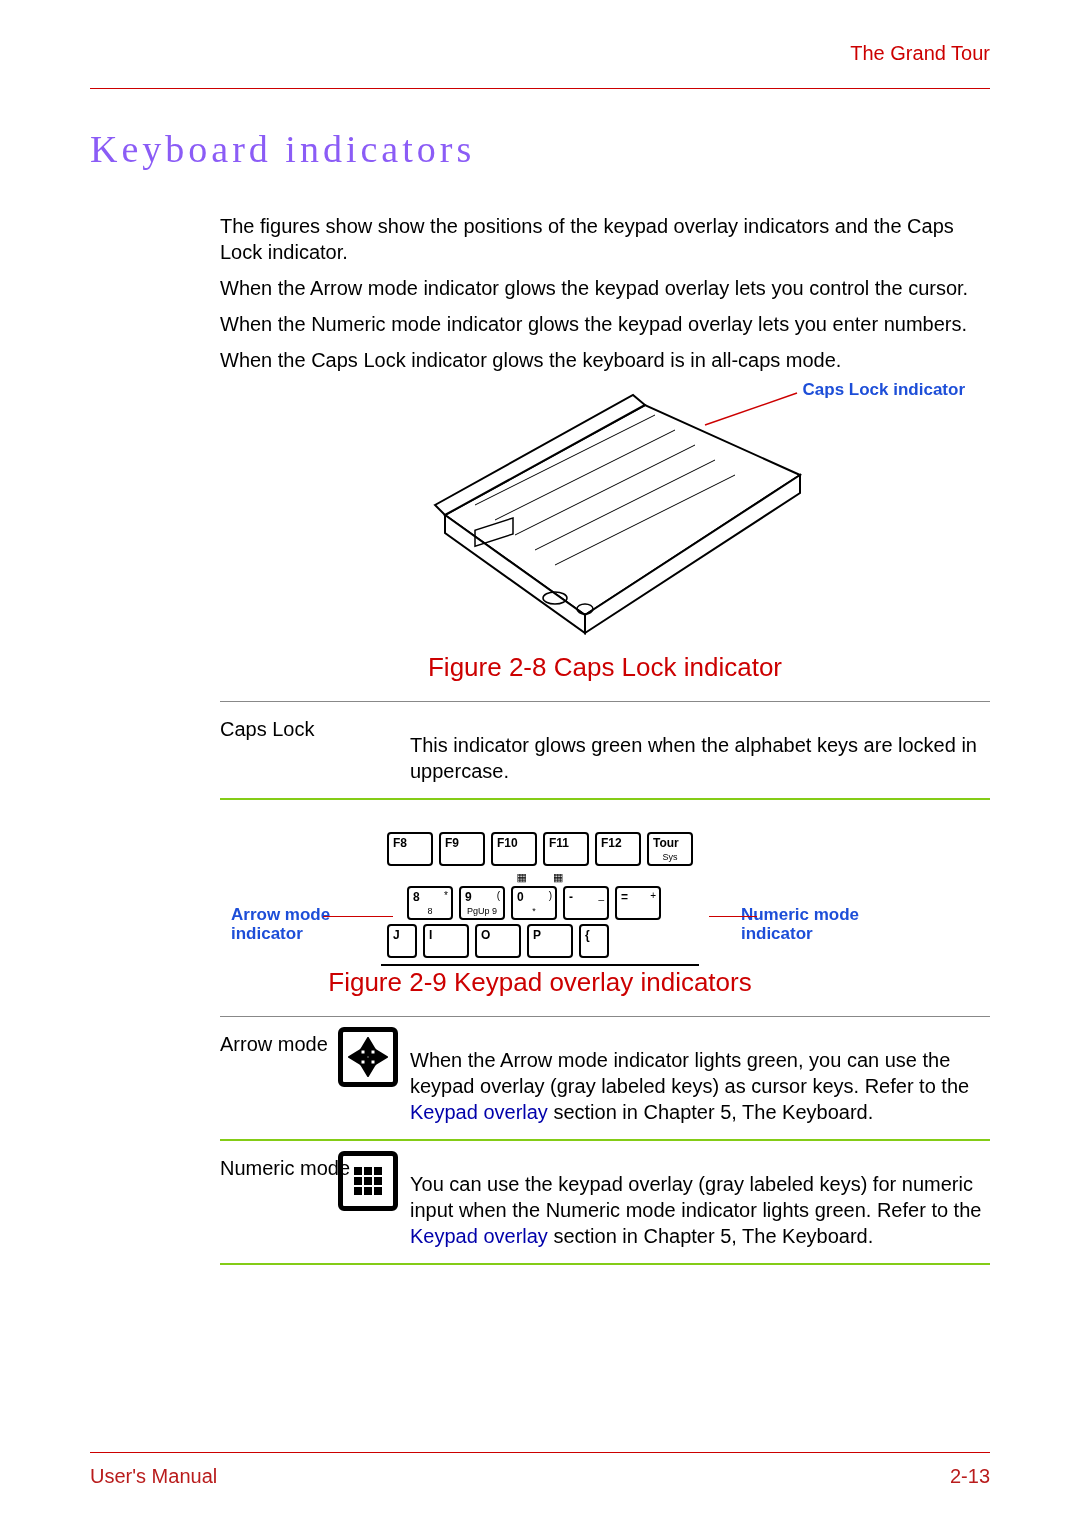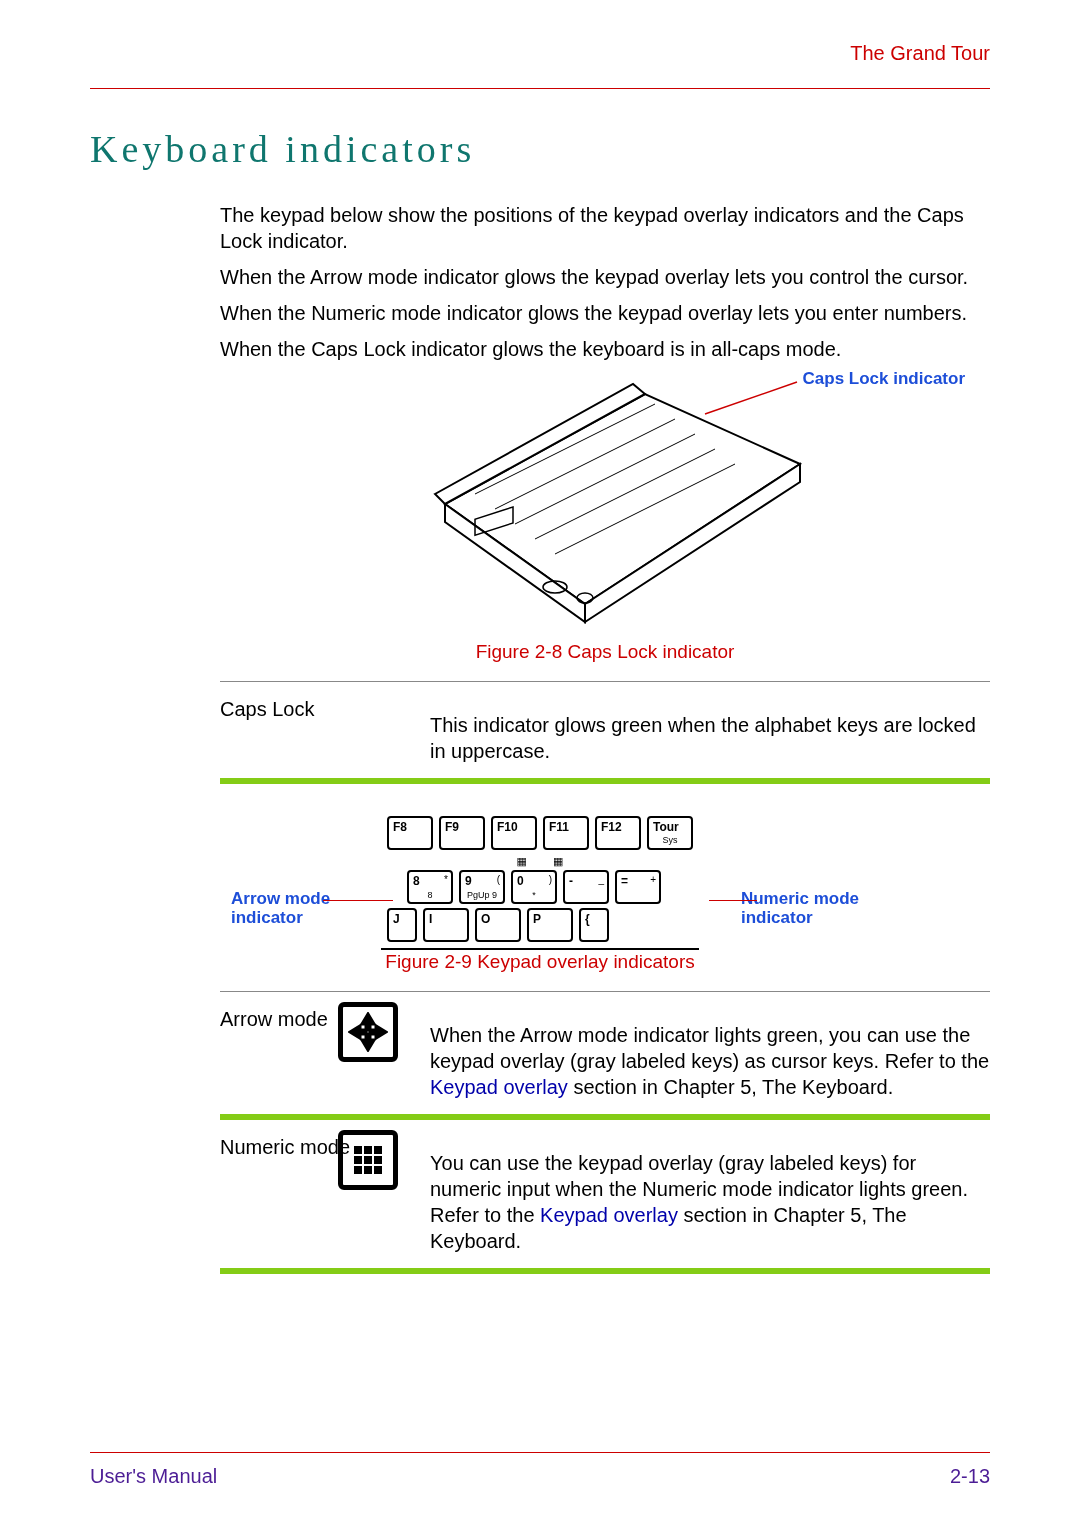--- a/index.html
+++ b/index.html
@@ -18,56 +18,55 @@
     text-align: right;
     color: #c00;
     font-size: 20px;
     margin-bottom: 22px;
   }
   .header-rule {
     border-top: 1px solid #c00;
     margin-bottom: 36px;
   }
   h1.section-title {
-    color: #0f766e;
+    color: #8b5cf6;
     font-family: "Times New Roman", serif;
     font-size: 38px;
     letter-spacing: 4px;
     font-weight: normal;
-    margin-bottom: 28px;
+    margin-bottom: 39px;
   }
   .body-text {
     margin-left: 130px;
     margin-bottom: 10px;
   }
   .figure-wrap {
     text-align: center;
     margin: 12px 0 8px 0;
   }
   .figure-caption {
     color: #c00;
-    font-size: 19px;
+    font-size: 26px;
     margin-top: 6px;
   }
   .annot {
     color: #1d4ed8;
     font-size: 17px;
     position: absolute;
     font-weight: bold;
   }
   .tbl {
     margin-left: 130px;
     border-top: 1px solid #888;
     margin-top: 16px;
   }
   .tbl-row {
     display: flex;
-    border-bottom: 6px solid #84cc16;
+    border-bottom: 2px solid #84cc16;
     padding: 14px 0;
-    gap: 20px;
   }
   .tbl-term {
     flex: 0 0 190px;
   }
   .tbl-desc {
     flex: 1;
     margin-top: 16px;
   }
   .doc-link { color: #00a; }
   .icon-box {
@@ -87,21 +86,21 @@
     left: 90px;
     right: 90px;
   }
   .footer-rule {
     border-top: 1px solid #c00;
     margin-bottom: 10px;
   }
   .footer-row {
     display: flex;
     justify-content: space-between;
-    color: #4c1d95;
+    color: #b91c1c;
     font-size: 20px;
   }
   
   .kb-sketch {
     display: inline-block;
     text-align: left;
     border-bottom: 2px solid #000;
     padding: 4px 6px 2px 6px;
     font-size: 13px;
     position: relative;
@@ -131,21 +130,21 @@
   }
 </style>
 </head>
 <body>
 
 <div class="header-right">The Grand Tour</div>
 <div class="header-rule"></div>
 
 <h1 class="section-title">Keyboard indicators</h1>
 
-<p class="body-text">The keypad below show the positions of the keypad overlay indicators and the Caps Lock indicator.</p>
+<p class="body-text">The figures show show the positions of the keypad overlay indicators and the Caps Lock indicator.</p>
 <p class="body-text">When the Arrow mode indicator glows the keypad overlay lets you control the cursor.</p>
 <p class="body-text">When the Numeric mode indicator glows the keypad overlay lets you enter numbers.</p>
 <p class="body-text">When the Caps Lock indicator glows the keyboard is in all-caps mode.</p>
 
 <div class="figure-wrap" style="position:relative; margin-left:130px;">
   <div class="laptop-sketch">
     <svg viewBox="0 0 400 260" width="400" height="260">
 
       <polygon points="40,130 240,20 395,90 180,230" fill="#fff" stroke="#000" stroke-width="2"></polygon>
       <polygon points="40,130 180,230 180,248 40,148" fill="#fff" stroke="#000" stroke-width="2"></polygon>

